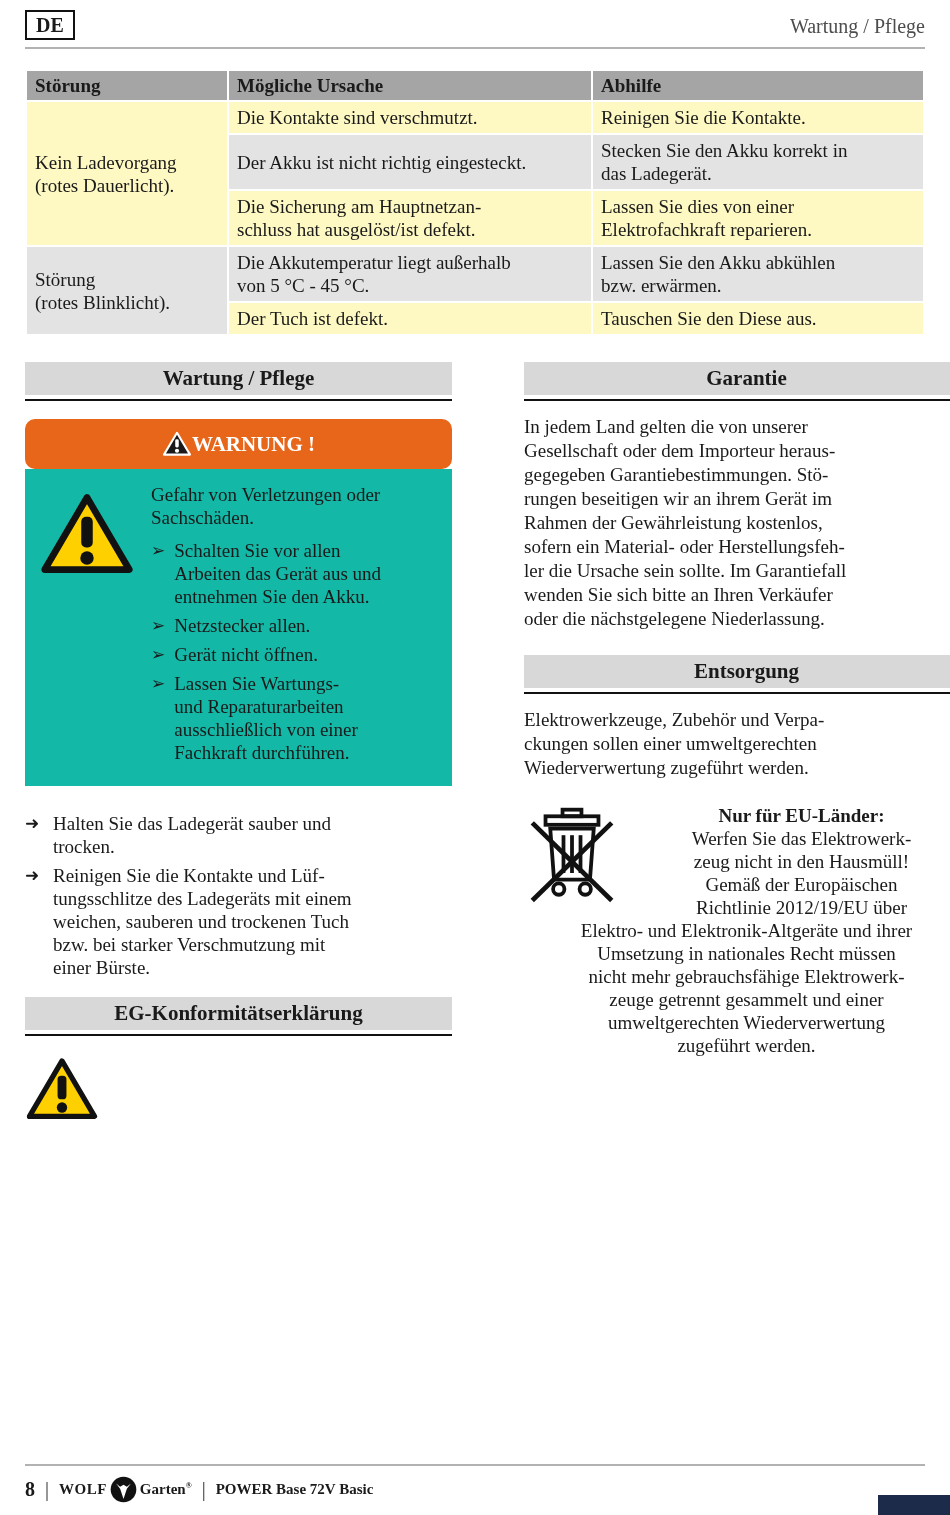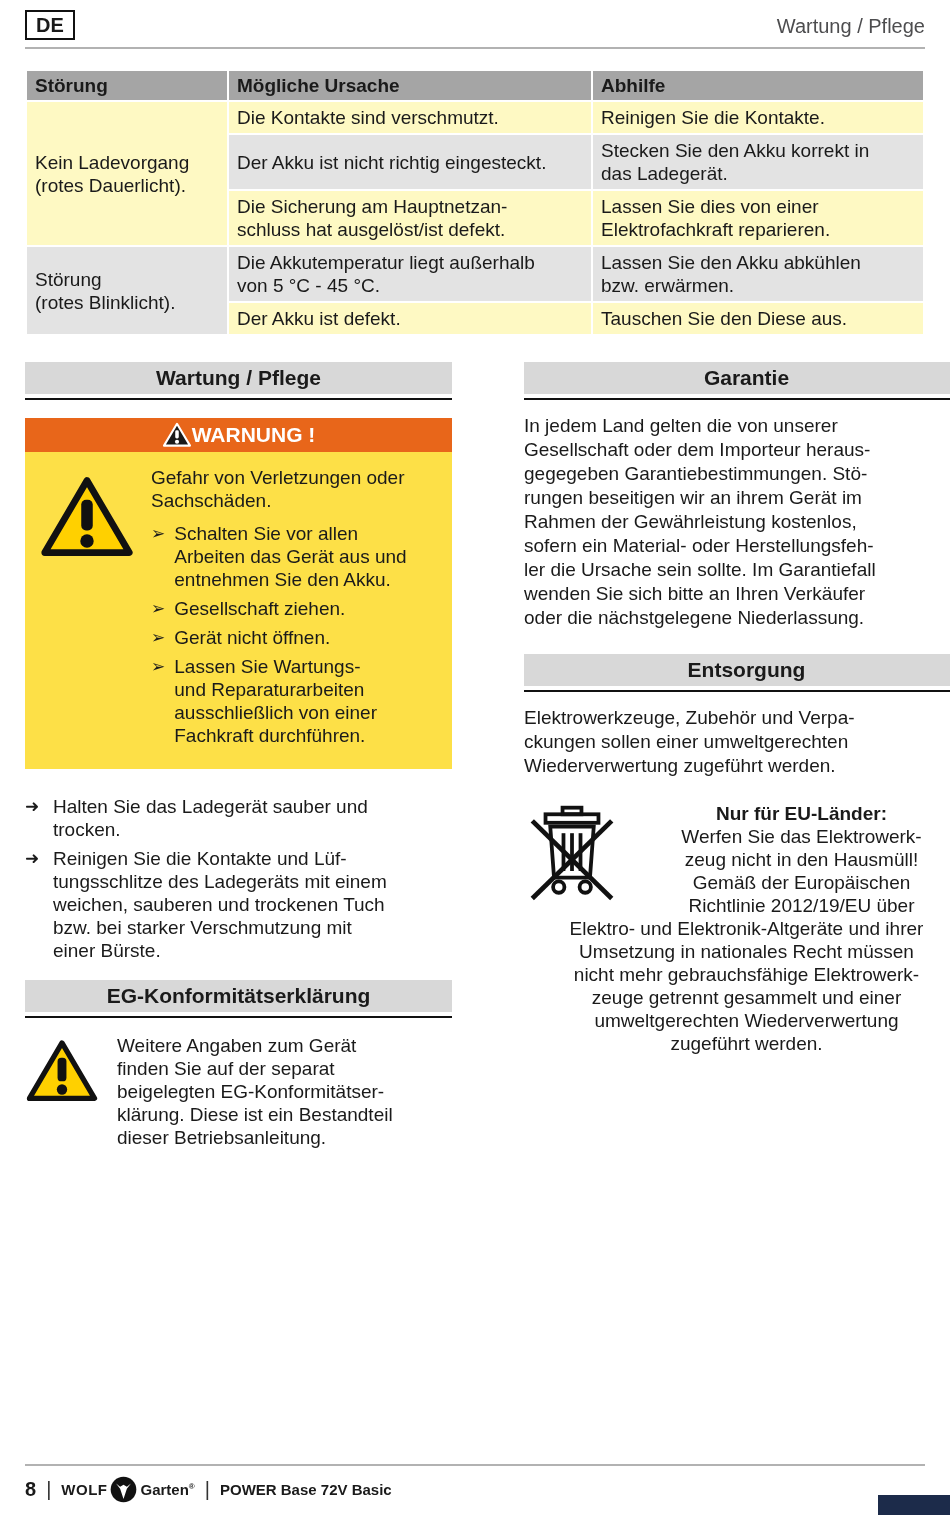--- a/index.html
+++ b/index.html
@@ -1,19 +1,19 @@
 <!DOCTYPE html>
 <html><head>
 <meta charset="utf-8">
 <style>
   * { margin:0; padding:0; box-sizing:border-box; }
   html,body { background:#ffffff; }
   .page {
     position:relative; width:950px; height:1515px; background:#fff;
-    font-family:Liberation Sans, sans-serif; color:#1a1a1a;
+    font-family:Liberation Serif, serif; color:#1a1a1a;
     overflow:hidden; margin:0 auto;
   }
   .content { padding:10px 25px 0 25px; }
 
   
   .top-header { display:flex; justify-content:space-between; align-items:flex-end; }
   .lang-badge { display:inline-block; border:2px solid #111; padding:1px 9px; font-size:20px; font-weight:bold; line-height:24px; }
   .header-title { font-size:20px; color:#4d4d4f; padding-bottom:2px; }
   .rule { height:2px; background:#b2b2b2; margin-top:7px; }
 
@@ -28,23 +28,23 @@
   
   .columns { display:flex; gap:28px; margin-top:26px; }
   .col-left { width:427px; flex:none; }
   .col-right { width:445px; flex:none;margin-left:44px; }
 
   .sec-head { background:#d8d8d8; text-align:center; font-size:21px; font-weight:bold; padding:4px 0; }
   .sec-rule { height:2px; background:#111; margin-top:4px; }
 
   
   .warn-box { margin-top:18px; }
-  .warn-head { background:#e8661a; color:#fff; display:flex; align-items:center; justify-content:center; gap:0; padding:4px 0; font-size:21px; font-weight:bold; }
+  .warn-head { background:#e8661a; color:#fff; display:flex; align-items:center; justify-content:center; gap:0; padding:12px 0; font-size:21px; font-weight:bold;border-radius:10px; }
   .warn-head svg { width:30px; height:26px; }
-  .warn-body { background:#fde047; display:flex; padding:14px 22px 16px 14px; gap:16px;justify-content:center; }
+  .warn-body { background:#14b8a6; display:flex; padding:14px 22px 16px 14px; gap:16px;justify-content:center; }
   .warn-icon-col { flex:none; width:96px; }
   .warn-icon-col svg { width:96px; height:86px; margin-top:8px; }
   .warn-text-col { flex:1; font-size:19px; line-height:23px; }
   .warn-intro { white-space:pre-line; margin-bottom:10px; }
   .witem { display:flex; gap:9px; margin-bottom:6px; }
   .wmark { flex:none; font-size:17px; line-height:23px; }
   .wtxt { white-space:pre-line; }
 
   
   .tips { margin-top:26px; font-size:19px; line-height:23px; }
@@ -121,21 +121,21 @@
         </tr>
         <tr>
           <td rowspan="2" class="bg-g fault-cell">Störung
 (rotes Blinklicht).</td>
           <td class="bg-g">Die Akkutemperatur liegt außerhalb
 von 5 °C - 45 °C.</td>
           <td class="bg-g">Lassen Sie den Akku abkühlen
 bzw. erwärmen.</td>
         </tr>
         <tr>
-          <td class="bg-w">Der Akku ist defekt.</td>
+          <td class="bg-w">Der Tuch ist defekt.</td>
           <td class="bg-w">Tauschen Sie den Diese aus.</td>
         </tr>
       </tbody>
     </table>
 
     <div class="columns">
 
       <div class="col-left">
         <div class="sec-head">Wartung / Pflege</div>
         <div class="sec-rule"></div>
@@ -161,21 +161,21 @@
               <div class="warn-intro">Gefahr von Verletzungen oder
 Sachschäden.</div>
               <div class="witem">
                 <span class="wmark">➢</span>
                 <span class="wtxt">Schalten Sie vor allen
 Arbeiten das Gerät aus und
 entnehmen Sie den Akku.</span>
               </div>
               <div class="witem">
                 <span class="wmark">➢</span>
-                <span class="wtxt">Gesellschaft ziehen.</span>
+                <span class="wtxt">Netzstecker allen.</span>
               </div>
               <div class="witem">
                 <span class="wmark">➢</span>
                 <span class="wtxt">Gerät nicht öffnen.</span>
               </div>
               <div class="witem">
                 <span class="wmark">➢</span>
                 <span class="wtxt">Lassen Sie Wartungs-
 und Reparaturarbeiten
 ausschließlich von einer
@@ -203,25 +203,20 @@
 
         <div class="eg-section">
           <div class="sec-head">EG-Konformitätserklärung</div>
           <div class="sec-rule"></div>
           <div class="eg-row">
             <svg viewBox="0 0 100 88">
               <path d="M50 6 L94 81 L6 81 Z" fill="#ffd000" stroke="#111111" stroke-width="7" stroke-linejoin="round"></path>
               <rect x="44" y="26" width="12" height="32" rx="5" fill="#111111"></rect>
               <circle cx="50" cy="69" r="7" fill="#111111"></circle>
             </svg>
-            <div class="eg-text">Weitere Angaben zum Gerät
-finden Sie auf der separat
-beigelegten EG-Konformitätser-
-klärung. Diese ist ein Bestandteil
-dieser Betriebsanleitung.</div>
           </div>
         </div>
       </div>
 
       <div class="col-right">
         <div class="sec-head">Garantie</div>
         <div class="sec-rule"></div>
         <p class="para">In jedem Land gelten die von unserer
 Gesellschaft oder dem Importeur heraus-
 gegegeben Garantiebestimmungen. Stö-

